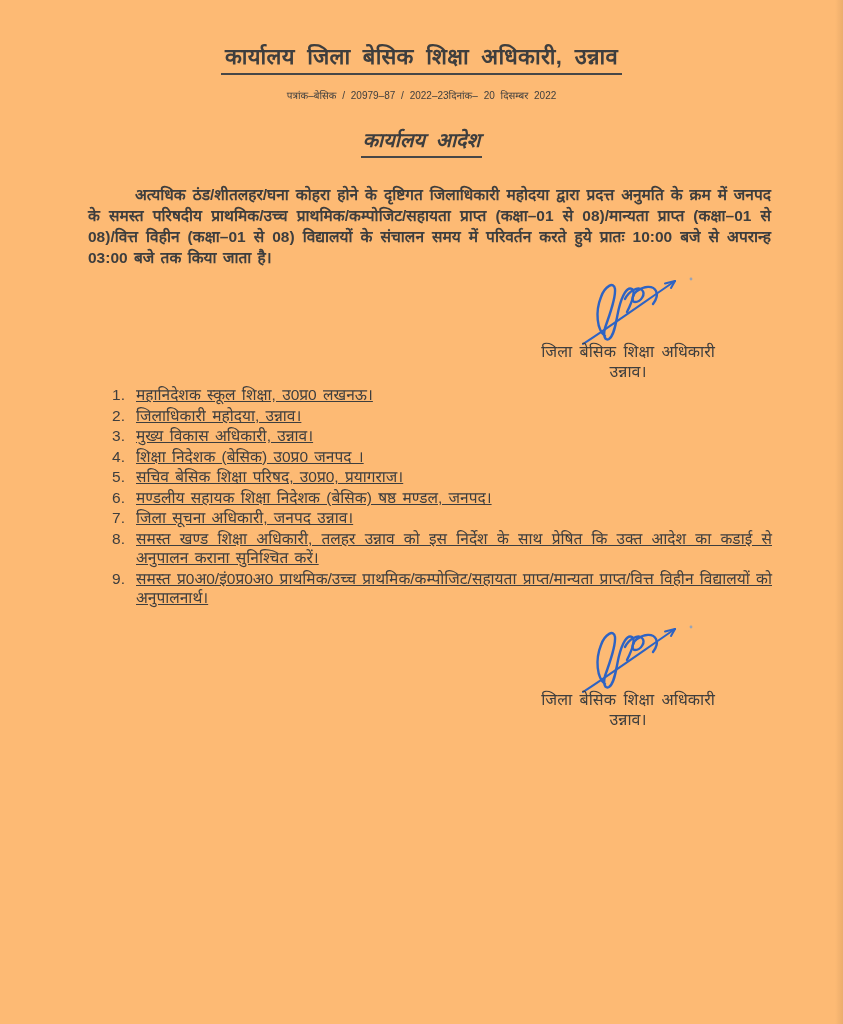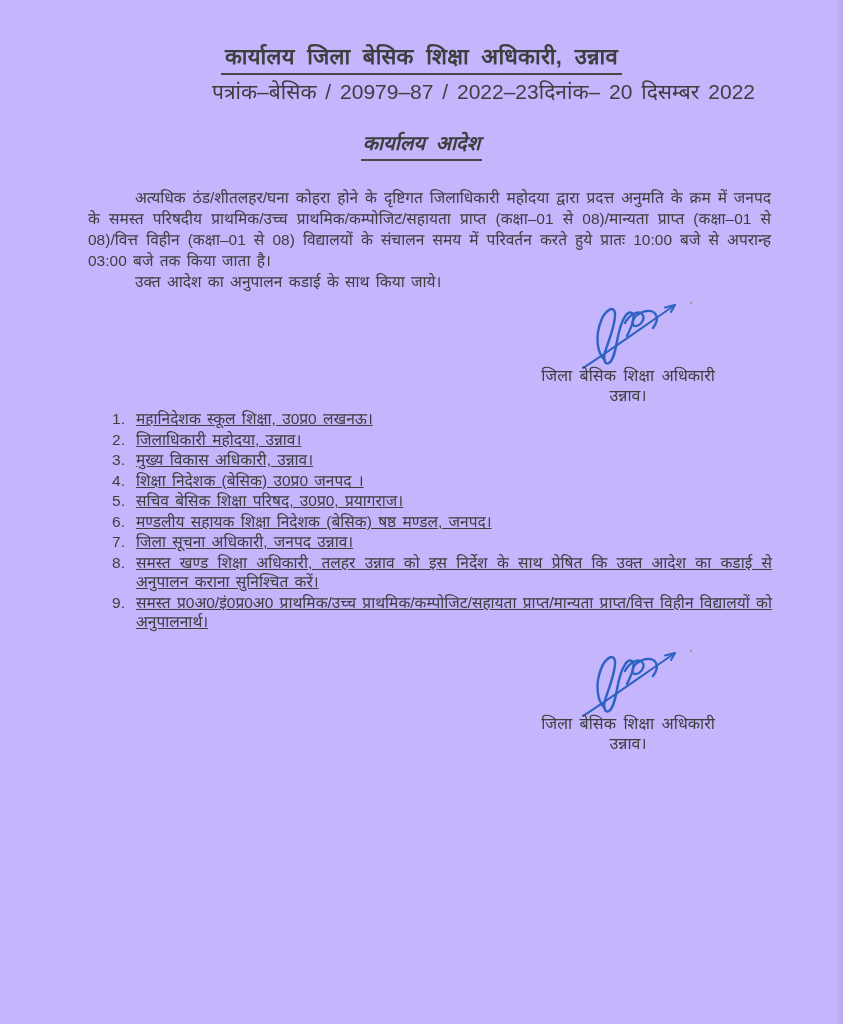--- a/index.html
+++ b/index.html
@@ -1,46 +1,46 @@
 <!DOCTYPE html>
 <html lang="hi"><head>
 <meta charset="utf-8">
 <style>
   html,body { margin:0; padding:0; background:#e9e9e9; }
   .page {
     position:relative;
     width:843px; height:1024px;
     margin:0 auto;
-    background:#c4b5fd;
+    background:#fdba74;
     font-family:"Liberation Sans","DejaVu Sans",sans-serif;
     color:#3e3e3e;
     overflow:hidden;
   }
   .page::after{ 
     content:""; position:absolute; top:0; right:0; width:8px; height:100%;
     background:linear-gradient(to right, rgba(0,0,0,0), rgba(0,0,0,0.07));
     pointer-events:none;
   }
   .letterhead { text-align:center; padding-top:40px; }
   .letterhead .t {
     display:inline-block; font-size:22px; font-weight:600; letter-spacing:.3px;
     border-bottom:2px solid #474747; padding:0 4px 3px 4px; word-spacing:6px;
   }
   .ref-row {
-    display:flex; justify-content:flex-end;
-    margin:2px 88px 0 88px; font-size:21px; word-spacing:3px;
+    display:flex; justify-content:center;
+    margin:13px 88px 0 88px; font-size:10px; word-spacing:3px;
   }
   .order-title { text-align:center; margin-top:24px; }
   .order-title .t {
     display:inline-block; font-size:20px; font-weight:600;
     border-bottom:2px solid #474747; padding:0 2px 3px 2px; word-spacing:5px;font-style:italic;
   }
   .body-text {
     margin:26px 72px 0 88px; font-size:15.5px; line-height:21px;
-    text-align:justify; text-indent:47px; word-spacing:2px;
+    text-align:justify; text-indent:47px; word-spacing:2px;font-weight:bold;
   }
   .compliance {
     margin:0 72px 0 88px; font-size:15.5px; line-height:21px;
     text-indent:47px; word-spacing:2px;
   }
   .sig-block { width:260px; margin:2px 0 0 498px; text-align:center; }
   .sig-block.lower { margin-top:10px; }
   .sig-art { display:block; margin:0 auto -6px auto; }
   .sig-line { font-size:16px; line-height:20px; word-spacing:3px; }
   .endorse-row { margin:2px 0 0 88px; font-size:15.5px; word-spacing:2px; }
@@ -67,21 +67,20 @@
   <div class="ref-row">
     <span>पत्रांक–बेसिक / 20979–87 / 2022–23</span>
     <span>दिनांक– 20 दिसम्बर 2022</span>
   </div>
 
   <div class="order-title">
     <span class="t">कार्यालय आदेश</span>
   </div>
 
   <p class="body-text">अत्यधिक ठंड/शीतलहर/घना कोहरा होने के दृष्टिगत जिलाधिकारी महोदया द्वारा प्रदत्त अनुमति के क्रम में जनपद के समस्त परिषदीय प्राथमिक/उच्च प्राथमिक/कम्पोजिट/सहायता प्राप्त (कक्षा–01 से 08)/मान्यता प्राप्त (कक्षा–01 से 08)/वित्त विहीन (कक्षा–01 से 08) विद्यालयों के संचालन समय में परिवर्तन करते हुये प्रातः 10:00 बजे से अपरान्ह 03:00 बजे तक किया जाता है।</p>
-  <p class="compliance">उक्त आदेश का अनुपालन कडाई के साथ किया जाये।</p>
 
   <div class="sig-block">
     <svg class="sig-art" width="150" height="78" viewBox="0 0 150 78">
       <g fill="none" stroke="#2e63c3" stroke-linecap="round">
         <path stroke-width="2.4" d="M52,66 C44,60 42,42 48,27 C52,16 61,11 62,19 C63,29 56,46 52,58 C50,66 52,71 56,69 C62,65 63,50 66,38 C69,26 74,16 79,19 C83,22 78,34 74,42"></path>
         <path stroke-width="2.4" d="M72,29 C76,21 85,16 89,20 C93,24 88,32 82,32 C78,32 79,24 84,21 C91,16 100,15 103,21 C105,25 103,30 100,34"></path>
         <path stroke-width="2" d="M30,74 C52,60 90,33 122,11"></path>
         <path stroke-width="2" d="M122,11 l-10,2.5"></path>
         <path stroke-width="2" d="M122,11 l-4,7"></path>
         <circle cx="138" cy="9" r="1.4" fill="#9aa4b5" stroke="none"></circle>

